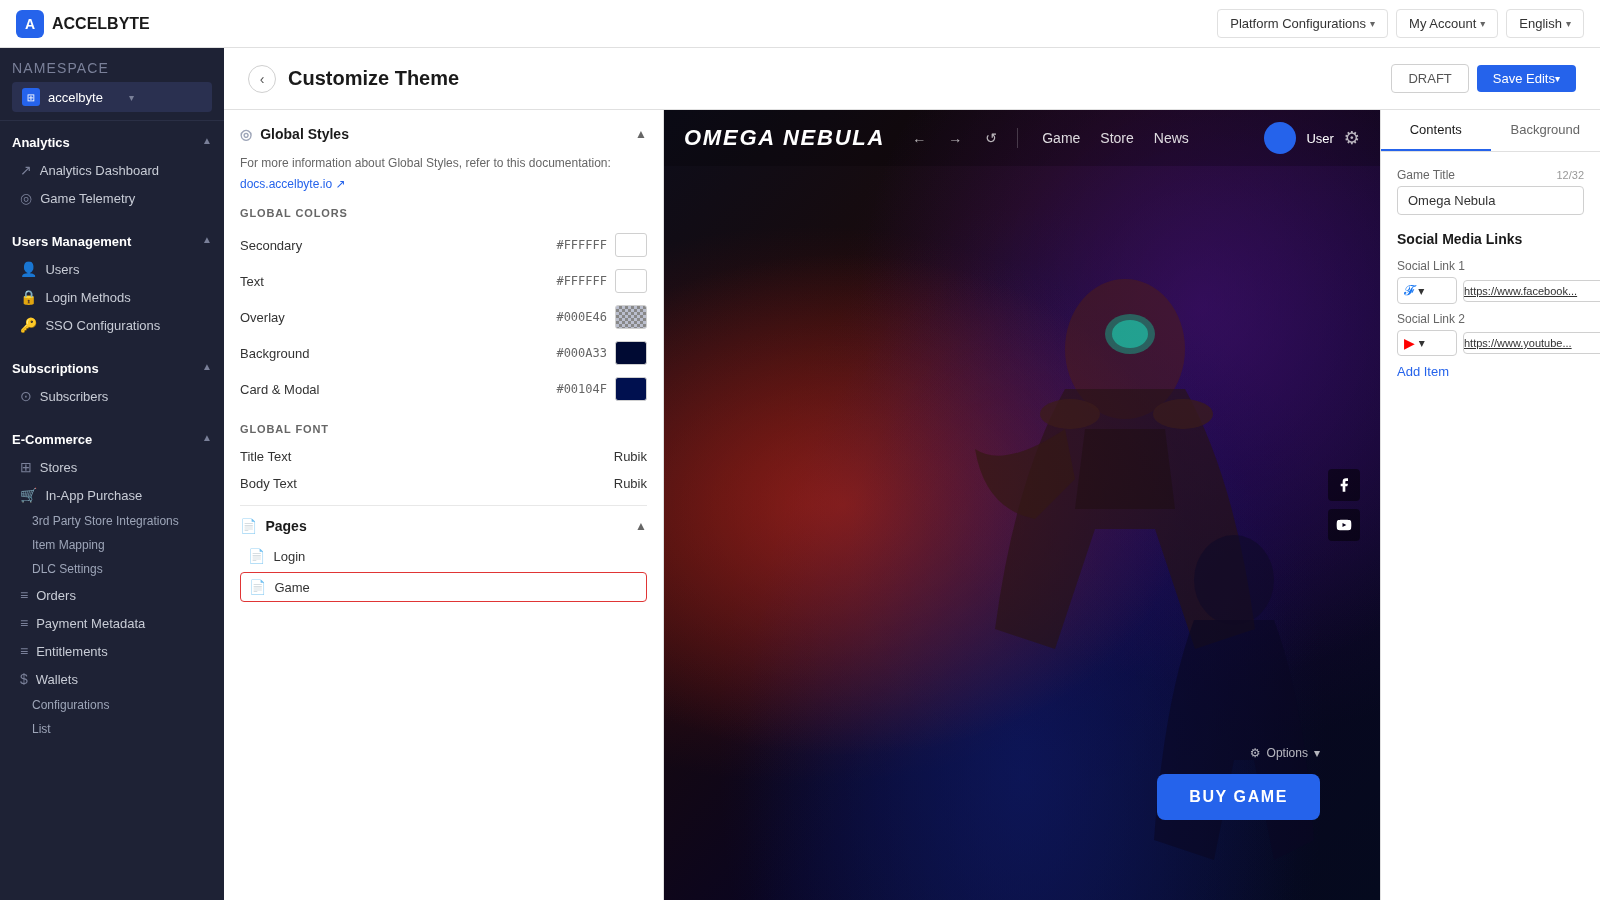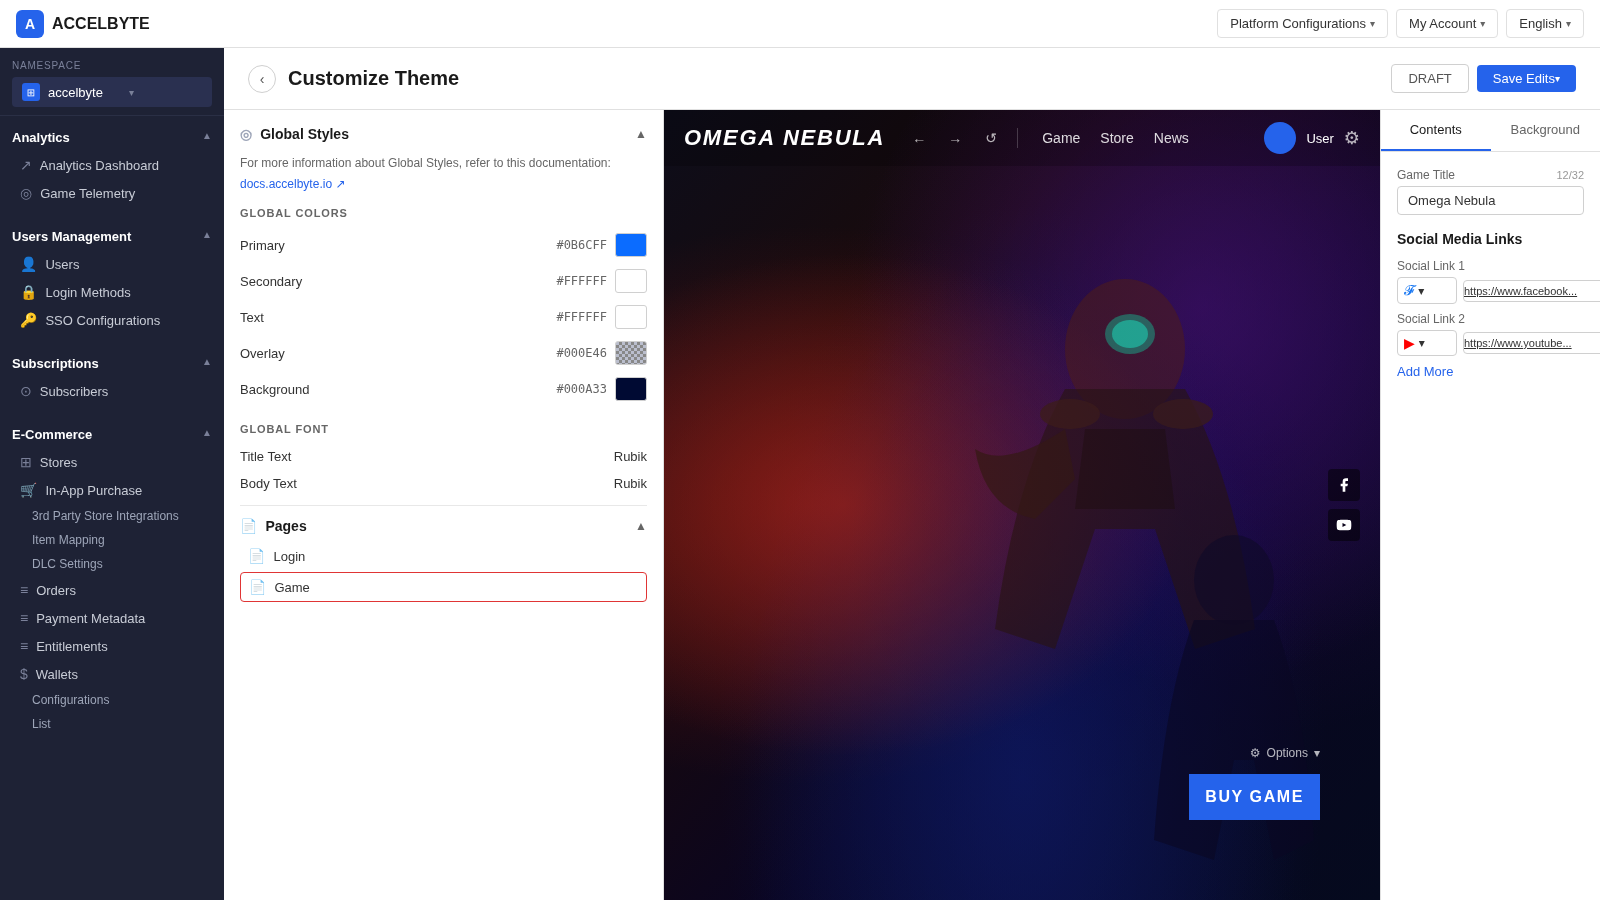--- a/index.html
+++ b/index.html
@@ -67,21 +67,21 @@
       background: #1e2235;
       color: #c8ccd6;
       overflow-y: auto;
       z-index: 90;
     }
     .namespace-section {
       padding: 12px 12px 8px;
       border-bottom: 1px solid #2a2f45;
     }
     .namespace-label {
-      font-size: 10px;
+      font-size: 14px;
       text-transform: uppercase;
       letter-spacing: 0.08em;
       color: #7a8099;
       margin-bottom: 6px;
     }
     .namespace-select {
       display: flex;
       align-items: center;
       gap: 8px;
       background: #2a3050;
@@ -425,22 +425,22 @@
       justify-content: flex-end;
       align-items: flex-end;
     }
 
     .buy-game-btn {
       background: #2563eb;
       color: white;
       font-weight: 700;
       font-size: 16px;
       letter-spacing: 0.1em;
-      padding: 14px 16px;
-      border-radius: 0;
+      padding: 14px 32px;
+      border-radius: 8px;
       cursor: pointer;
       text-transform: uppercase;
     }
 
     .options-btn {
       position: absolute;
       bottom: 140px;
       right: 60px;
       display: flex;
       align-items: center;
@@ -732,27 +732,20 @@
         </div>
         <span class="collapse-btn">▲</span>
       </div>
 
       <p class="info-text">For more information about Global Styles, refer to this documentation:</p>
       <a class="info-link" href="#">docs.accelbyte.io ↗</a>
 
       <div class="section-label">GLOBAL COLORS</div>
 
       <div class="color-row">
-        <span class="color-name">Primary</span>
-        <div class="color-right">
-          <span class="color-hex">#0B6CFF</span>
-          <div class="color-swatch" style="background:#0B6CFF;"></div>
-        </div>
-      </div>
-      <div class="color-row">
         <span class="color-name">Secondary</span>
         <div class="color-right">
           <span class="color-hex">#FFFFFF</span>
           <div class="color-swatch" style="background:#FFFFFF;"></div>
         </div>
       </div>
       <div class="color-row">
         <span class="color-name">Text</span>
         <div class="color-right">
           <span class="color-hex">#FFFFFF</span>
@@ -764,20 +757,27 @@
         <div class="color-right">
           <span class="color-hex">#000E46</span>
           <div class="color-swatch-checkered"></div>
         </div>
       </div>
       <div class="color-row">
         <span class="color-name">Background</span>
         <div class="color-right">
           <span class="color-hex">#000A33</span>
           <div class="color-swatch" style="background:#000A33;"></div>
+        </div>
+      </div>
+      <div class="color-row">
+        <span class="color-name">Card &amp; Modal</span>
+        <div class="color-right">
+          <span class="color-hex">#00104F</span>
+          <div class="color-swatch" style="background:#00104F;"></div>
         </div>
       </div>
 
       <div class="section-label">GLOBAL FONT</div>
       <div class="font-row">
         <span class="font-name">Title Text</span>
         <span class="font-value">Rubik</span>
       </div>
       <div class="font-row">
         <span class="font-name">Body Text</span>
@@ -917,19 +917,19 @@
           </div>
           <div class="social-link-row">
             <div class="social-platform-select">
               <span class="social-platform-icon yt-icon">▶</span>
               <span>▾</span>
             </div>
             <input type="text" class="social-url-input" value="https://www.youtube..." style="">
             <span class="remove-btn">✕</span>
           </div>
 
-          <div class="add-more-btn">Add More</div>
+          <div class="add-more-btn">Add Item</div>
         </div>
       </div>
     </div>
 
   </div>
 </div>
 
 </body></html>

